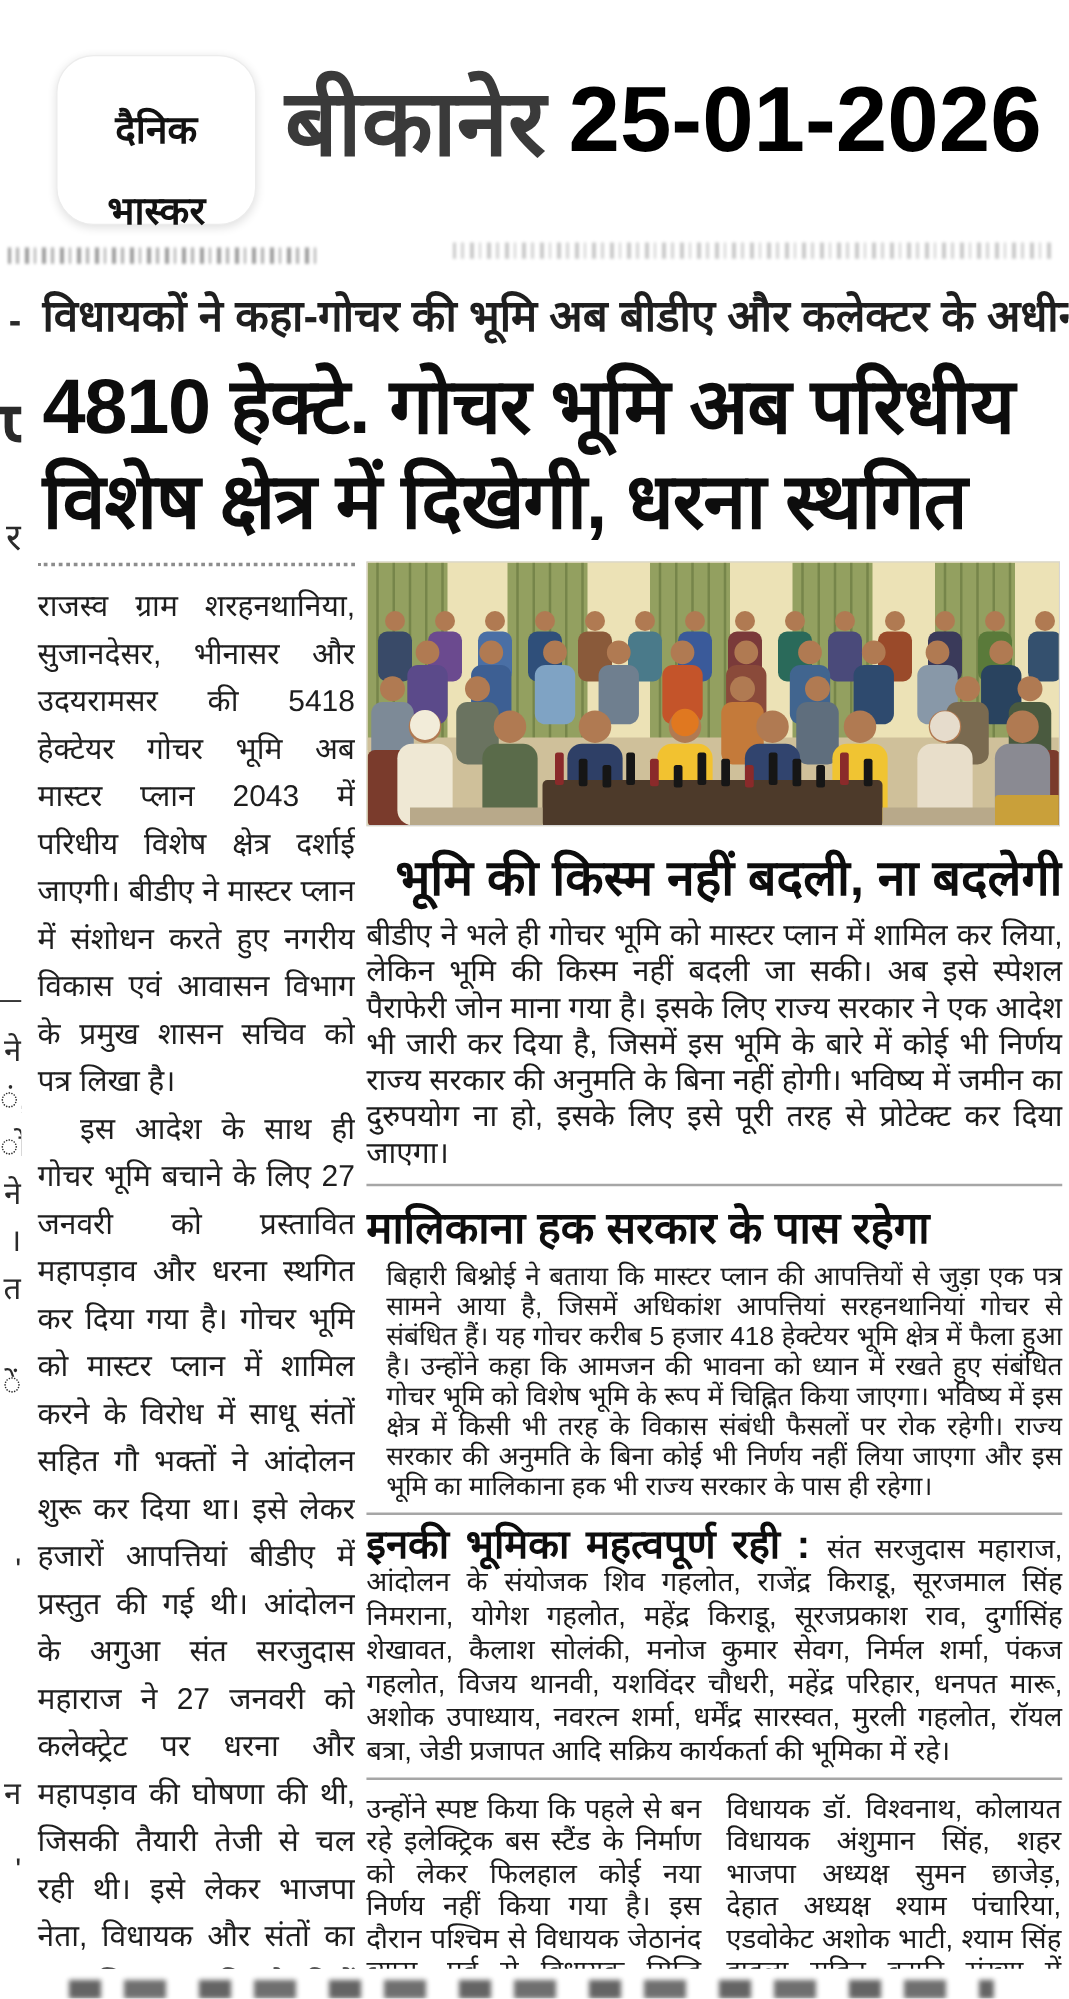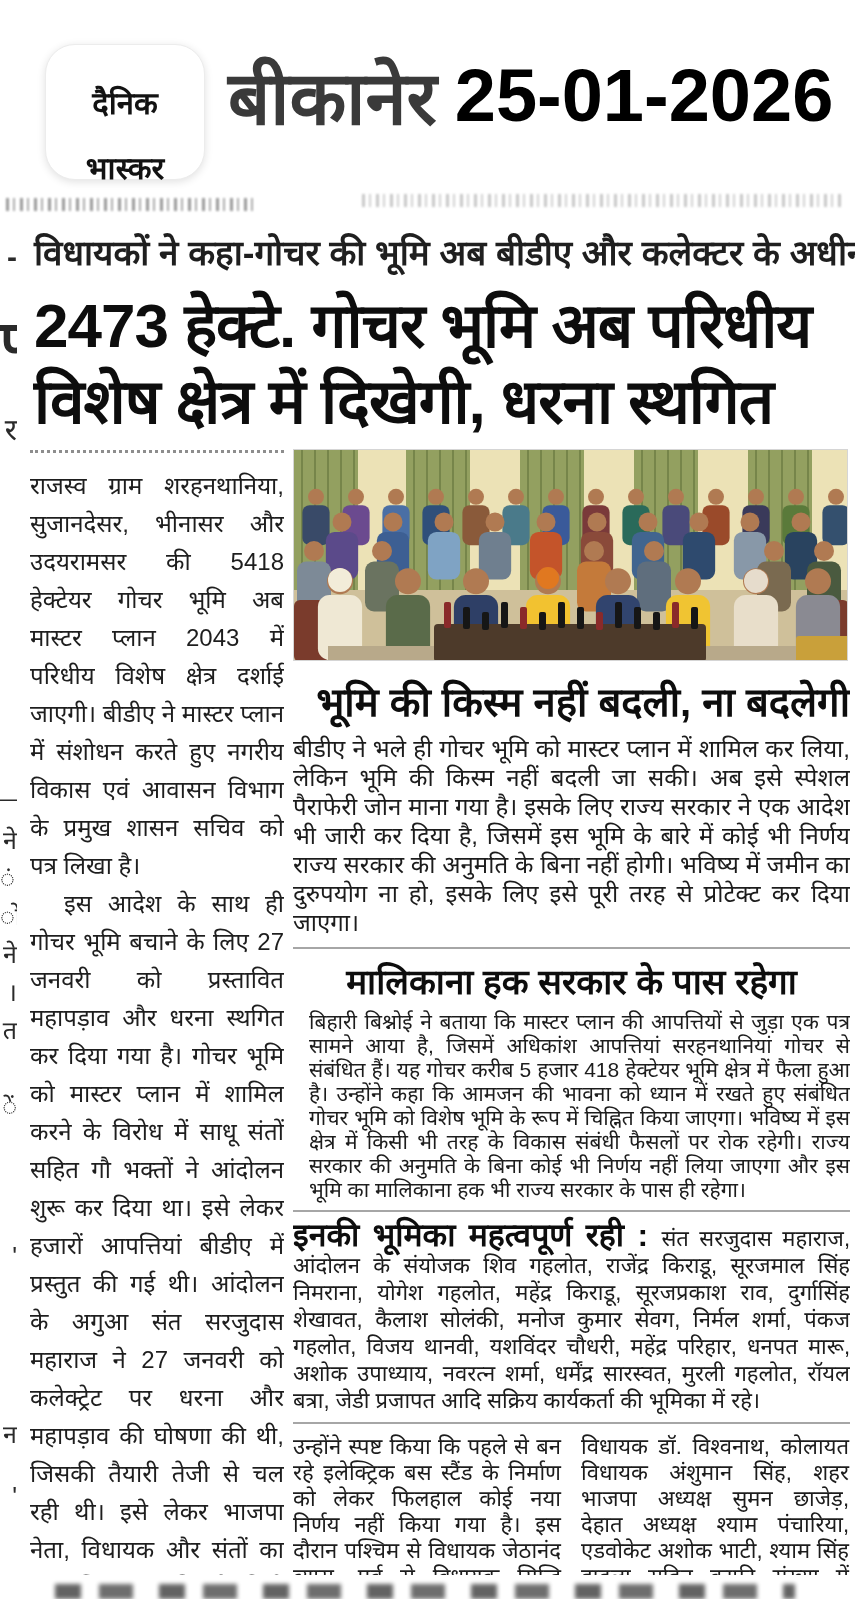--- a/index.html
+++ b/index.html
@@ -38,21 +38,21 @@
   .dotrule{border:0;border-top:3px dotted #8d8d8d;margin:0 0 14px 0;}
   .leftcol p{margin:0;font-size:24px;line-height:38px;text-align:justify;color:#1e1e1e;}
   .leftcol p.ind{text-indent:34px;}
 
   
   .rightcol{position:absolute;left:293px;top:449px;width:557px;height:1126px;overflow:hidden;}
   .photo{width:555px;height:212px;border:1px solid #d5d5d5;box-sizing:border-box;background:#e9ddb0;overflow:hidden;}
   .s1-title{margin:12px 0 6px 0;font-size:40px;font-weight:800;color:#0d0d0d;white-space:nowrap;text-align:right;}
   .s1-body{margin:6px 0 10px 0;font-size:24px;line-height:29px;text-align:justify;}
   .rule{border:0;border-top:2px solid #a6a6a6;margin:8px 0;}
-  .s2-title{margin:4px 0 6px 0;font-size:35px;font-weight:800;text-align:center;color:#0d0d0d;white-space:nowrap;}
+  .s2-title{margin:4px 0 6px 0;font-size:35px;font-weight:800;text-align:left;color:#0d0d0d;white-space:nowrap;}
   .s2-body{margin:4px 0 8px 16px;font-size:21px;line-height:24px;text-align:justify;}
   .s3{margin:10px 0 8px 0;font-size:22px;line-height:27px;text-align:justify;}
   .s3 .lead{font-size:32px;font-weight:800;color:#0d0d0d;}
   .bcols{display:flex;gap:20px;margin-top:10px;}
   .bcol{width:268px;font-size:22px;line-height:26px;text-align:justify;margin:0;}
 
   
   .edge-frag{position:absolute;left:0;width:17px;overflow:hidden;text-align:right;color:#2a2a2a;white-space:nowrap;}
 </style>
 </head>
@@ -102,21 +102,21 @@
       <span class="mast-city" style="color: rgb(58, 58, 58);">बीकानेर</span>
       <span class="mast-date" style="color: #000000;">25-01-2026</span>
     </div>
   </div>
 
   <div class="faint" style="left:6px;top:198px;width:248px;"></div>
   <div class="faint light" style="left:362px;top:194px;width:482px;"></div>
 
   <div class="strap">विधायकों ने कहा-गोचर की भूमि अब बीडीए और कलेक्टर के अधीन नहीं रहेगी</div>
   <div class="headline">
-    <div>2473 हेक्टे. गोचर भूमि अब परिधीय</div>
+    <div>4810 हेक्टे. गोचर भूमि अब परिधीय</div>
     <div>विशेष क्षेत्र में दिखेगी, धरना स्थगित</div>
   </div>
 
   <div class="leftcol">
     <hr class="dotrule">
     <p>राजस्व ग्राम शरहनथानिया, सुजानदेसर, भीनासर और उदयरामसर की 5418 हेक्टेयर गोचर भूमि अब मास्टर प्लान 2043 में परिधीय विशेष क्षेत्र दर्शाई जाएगी। बीडीए ने मास्टर प्लान में संशोधन करते हुए नगरीय विकास एवं आवासन विभाग के प्रमुख शासन सचिव को पत्र लिखा है।</p>
     <p class="ind">इस आदेश के साथ ही गोचर भूमि बचाने के लिए 27 जनवरी को प्रस्तावित महापड़ाव और धरना स्थगित कर दिया गया है। गोचर भूमि को मास्टर प्लान में शामिल करने के विरोध में साधू संतों सहित गौ भक्तों ने आंदोलन शुरू कर दिया था। इसे लेकर हजारों आपत्तियां बीडीए में प्रस्तुत की गई थी। आंदोलन के अगुआ संत सरजुदास महाराज ने 27 जनवरी को कलेक्ट्रेट पर धरना और महापड़ाव की घोषणा की थी, जिसकी तैयारी तेजी से चल रही थी। इसे लेकर भाजपा नेता, विधायक और संतों का एक शिष्टमंडल पिछले दिनों सीएम से भी मिला था। भाजपा के प्रदेश उपाध्यक्ष बिहारी लाल बिश्नोई ने शनिवार को सर्किट हाउस में प्रेस कांफ्रेंस में सरकार के फैसले की जानकारी दी। उसके बाद संत सरजूदास महाराज ने आंदोलन स्थगित करने की घोषणा कर दी। बिहारी बिश्नोई ने बताया कि मुख्यमंत्री भजनलाल शर्मा ने साफ किया है कि गोचर भूमि को बीकानेर विकास प्राधिकरण (बीडीए) के अधिकार क्षेत्र से बाहर रखा जाएगा। इस भूमि को लेकर जिला कलेक्टर भी कोई स्वतंत्र निर्णय नहीं ले सकेंगे। बस स्टैंड को लेकर उठे सवाल पर बिहारी बिश्नोई ने कहा कि जो निर्णय पहले हो चुके हैं, वे हो चुके हैं।</p>
   </div>
 
   <div class="rightcol">

